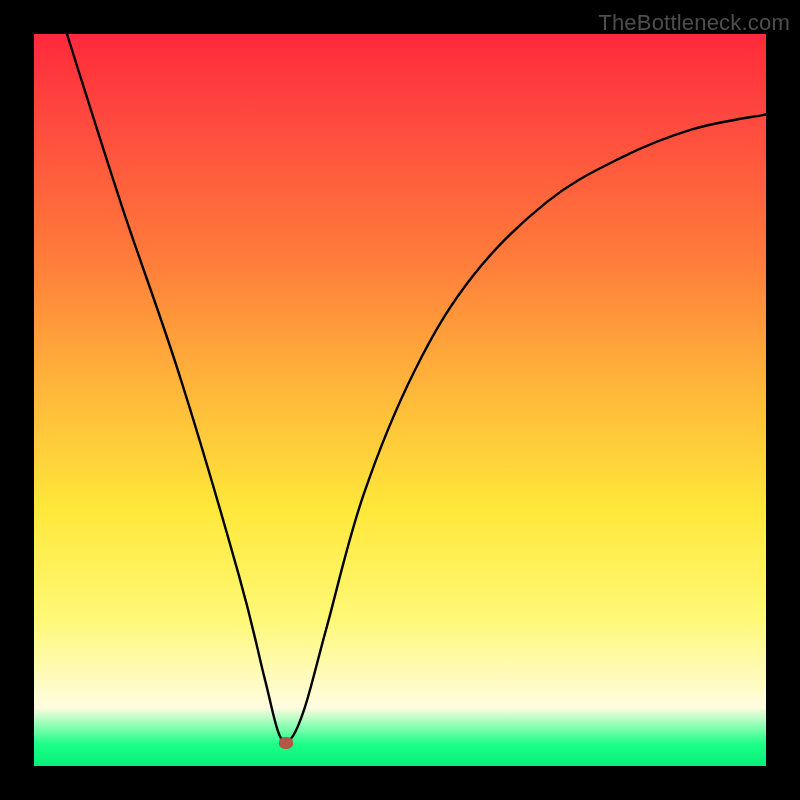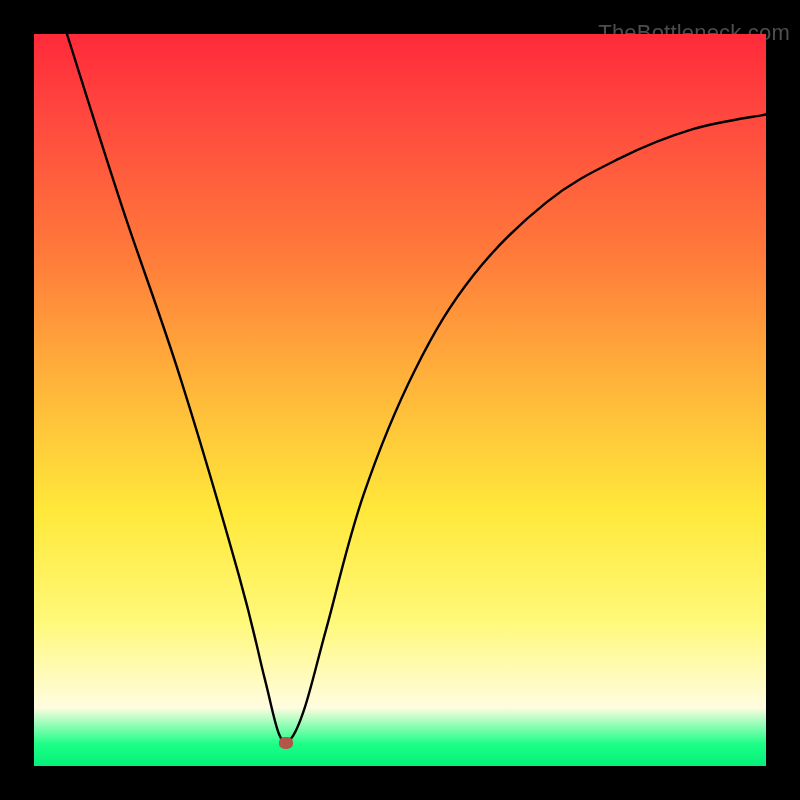--- a/index.html
+++ b/index.html
@@ -51,21 +51,21 @@
     position: absolute;
     width: 14px;
     height: 12px;
     border-radius: 6px / 5px;
     background: #b35648;
     transform: translate(-50%, -50%);
     pointer-events: none;
   }
   .watermark {
     position: absolute;
-    top: 20px;
+    top: 10px;
     right: 10px;
     color: #4e4e4e;
     font-size: 22px;
     letter-spacing: 0.2px;
     font-family: Arial, Helvetica, sans-serif;
     user-select: none;
   }
 </style>
 </head>
 <body>

